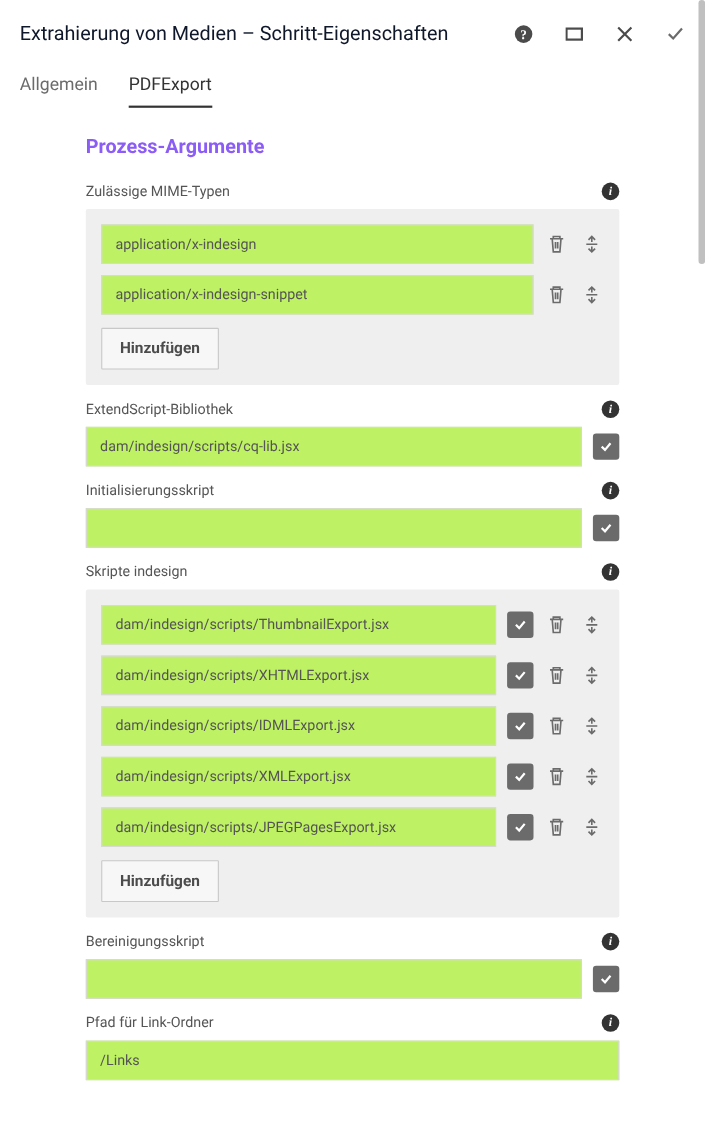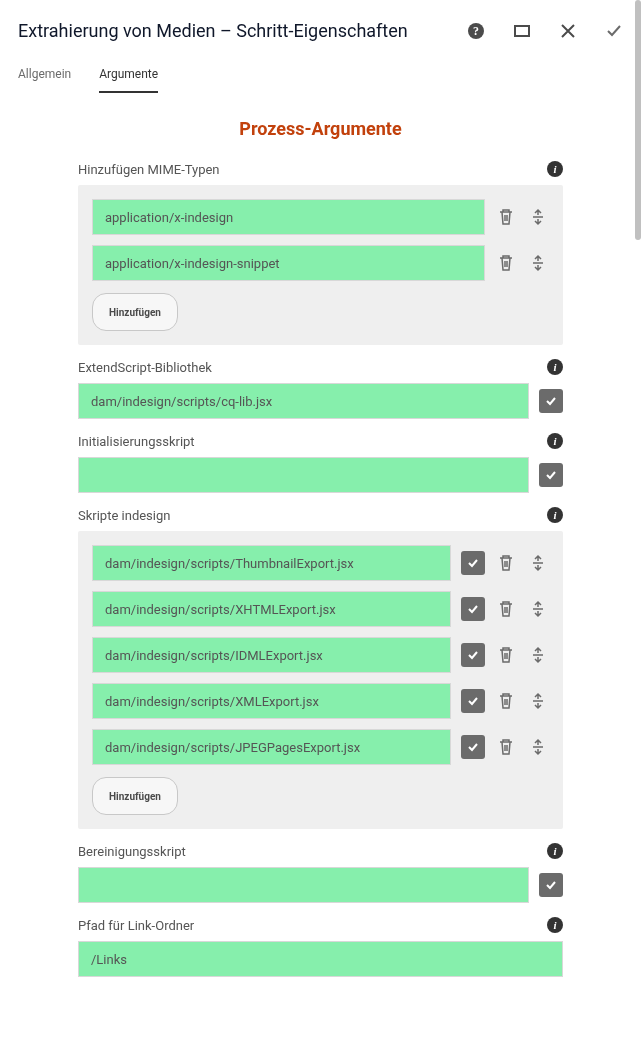--- a/index.html
+++ b/index.html
@@ -47,21 +47,21 @@
   color: #4b4b4b;
 }
 .tabs {
   display: flex;
   gap: 28px;
   padding: 0 18px;
   border-bottom: 1px solid transparent;
 }
 .tab {
   padding: 10px 0 12px 0;
-  font-size: 12px;
+  font-size: 16px;
   color: #6b6b6b;
   cursor: pointer;
   position: relative;
 }
 .tab.active {
   color: #333;
 }
 .tab.active::after {
   content: "";
   position: absolute;
@@ -70,23 +70,22 @@
   bottom: 0;
   height: 2px;
   background: #333;
 }
 .content {
   padding: 24px 78px 0 78px;
 }
 .section-title {
   font-size: 18px;
   font-weight: 700;
-  color: #c2410c;
+  color: #8b5cf6;
   margin-bottom: 22px;
-  text-align: center;
 }
 .field-label-row {
   display: flex;
   align-items: center;
   justify-content: space-between;
   margin-bottom: 8px;
   margin-top: 14px;
 }
 .field-label {
   font-size: 13px;
@@ -115,21 +114,21 @@
   display: flex;
   align-items: center;
   gap: 10px;
   margin-bottom: 10px;
 }
 .multi-row:last-of-type { margin-bottom: 0; }
 .text-input {
   flex: 1;
   height: 36px;
   border: 1px solid #d8d8d8;
-  background: #86efac;
+  background: #bef264;
   padding: 0 12px;
   font-size: 13px;
   color: #555;
   font-family: inherit;
 }
 .check-box {
   width: 24px;
   height: 24px;
   background: #6b6b6b;
   border-radius: 3px;
@@ -148,25 +147,25 @@
   cursor: pointer;
   color: #6b6b6b;
   flex-shrink: 0;
 }
 .add-btn {
   margin-top: 12px;
   height: 38px;
   padding: 0 16px;
   border: 1px solid #c8c8c8;
   background: #f7f7f7;
-  font-size: 10px;
+  font-size: 14px;
   font-weight: 700;
   color: #4b4b4b;
   cursor: pointer;
-  border-radius: 14px;
+  border-radius: 1px;
   font-family: inherit;
 }
 .single-row {
   display: flex;
   align-items: center;
   gap: 10px;
 }
 svg { display: block; }
 </style>
 </head>
@@ -196,28 +195,28 @@
     <div class="header-icon">
       <svg width="18" height="18" viewBox="0 0 18 18">
           <path d="M3 9 L7 13 L15 4" stroke="#6b6b6b" stroke-width="2" fill="none"></path>
         </svg>
     </div>
   </div>
 </div>
 
 <div class="tabs">
   <div class="tab">Allgemein</div>
-  <div class="tab active">Argumente</div>
+  <div class="tab active">PDFExport</div>
 </div>
 
 <div class="content">
   <div class="section-title">Prozess-Argumente</div>
 
   <div class="field-label-row">
-    <div class="field-label">Hinzufügen MIME-Typen</div>
+    <div class="field-label">Zulässige MIME-Typen</div>
     <div class="info-icon">i</div>
   </div>
   <div class="multi-panel">
     <div class="multi-row">
       <input class="text-input" value="application/x-indesign" style="">
       <div class="trash-icon">
           <svg width="16" height="18" viewBox="0 0 16 18">
             <path d="M2 4h12M5 4V2h6v2M4 4l1 12h6l1-12M7 7v6M9 7v6" stroke="#6b6b6b" stroke-width="1.5" fill="none"></path>
           </svg>
         </div>

